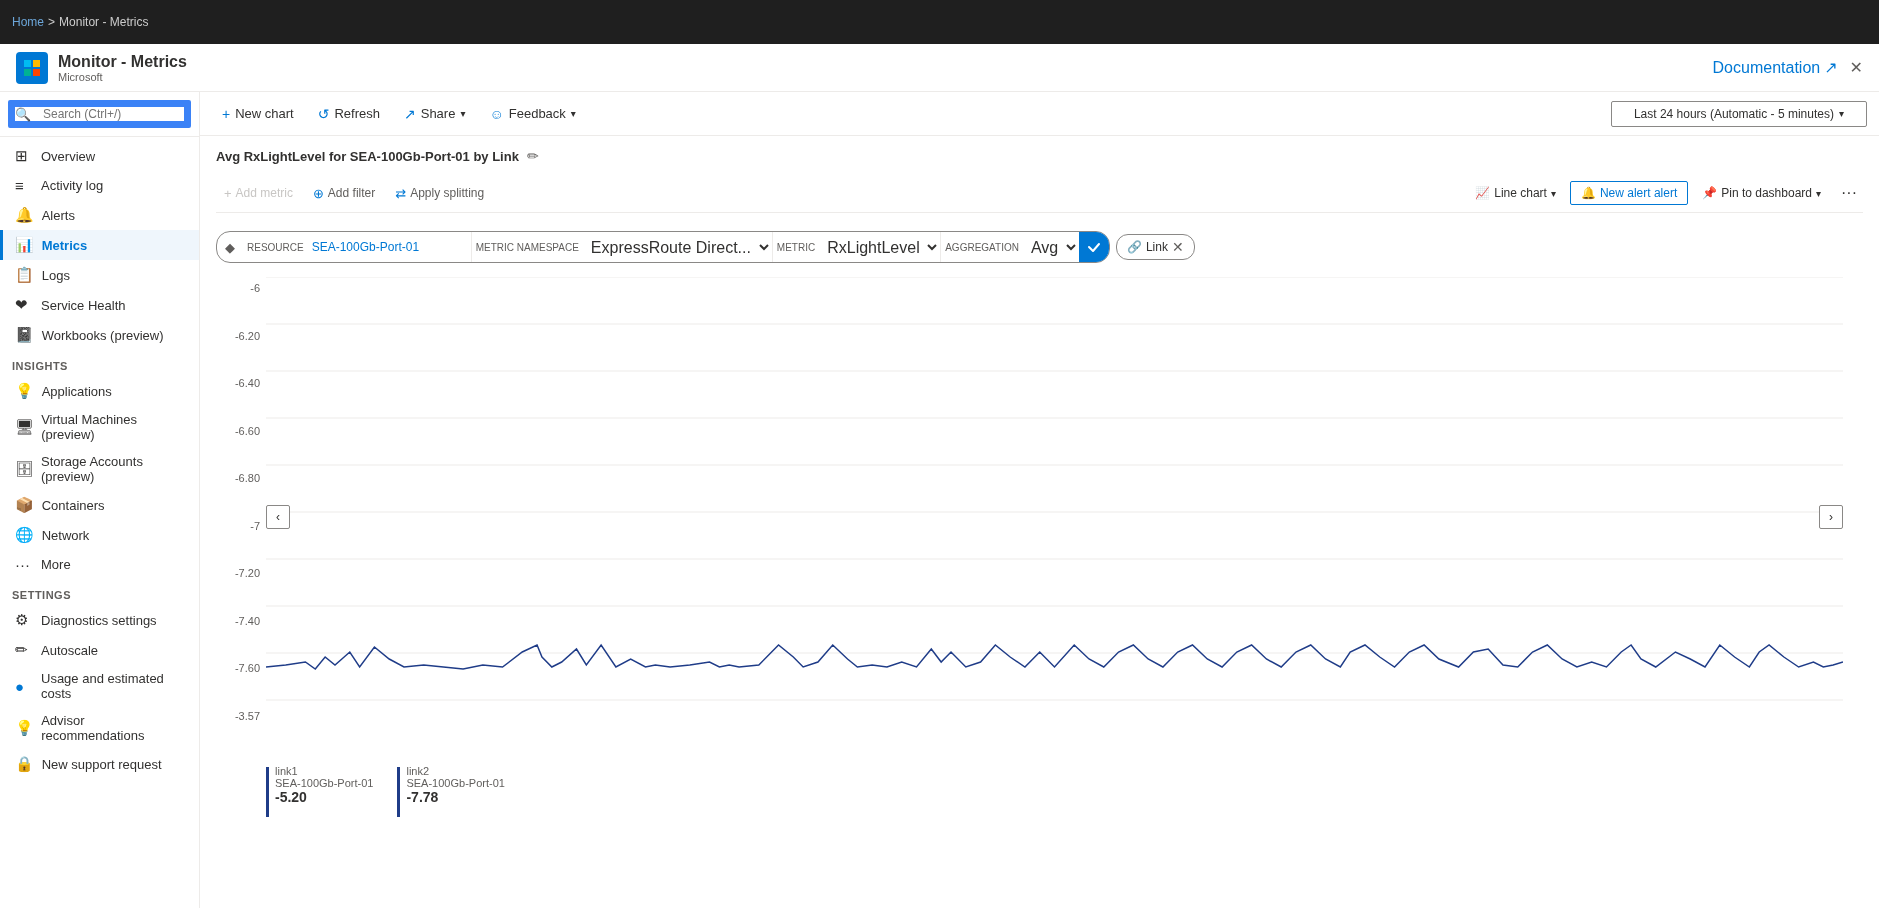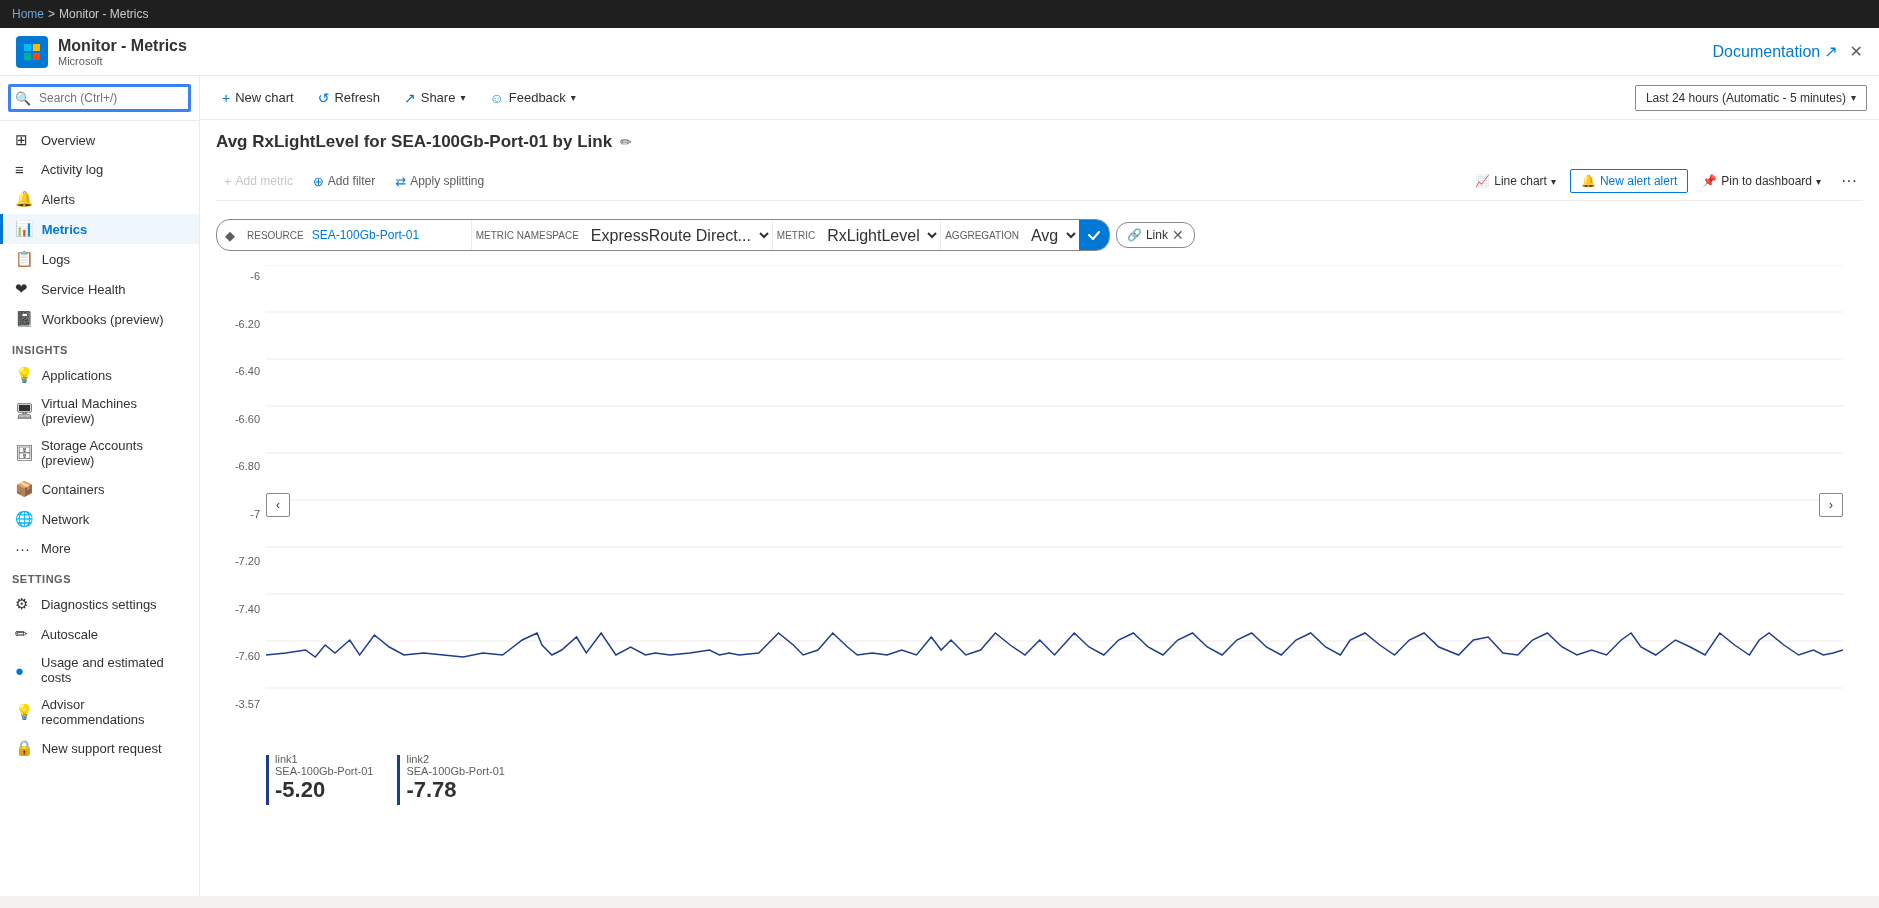--- a/index.html
+++ b/index.html
@@ -1,20 +1,20 @@
 <!DOCTYPE html>
 <html><head>
   <meta charset="utf-8">
   <style>
     * { box-sizing: border-box; margin: 0; padding: 0; }
     body { font-family: 'Segoe UI', Arial, sans-serif; font-size: 13px; color: #323130; background: #f3f2f1; overflow: hidden; }
 
     
     .top-bar {
-      height: 28px;
+      height: 44px;
       background: #1f1f1f;
       display: flex;
       align-items: center;
       padding: 0 12px;
       gap: 8px;
       color: #fff;
     }
     .top-bar .breadcrumb { font-size: 12px; color: #ccc; display: flex; align-items: center; gap: 4px; }
     .top-bar .breadcrumb a { color: #6ca6d9; text-decoration: none; }
     .top-bar .breadcrumb span { color: #ccc; }
@@ -51,21 +51,21 @@
       display: flex;
       flex-direction: column;
     }
     .sidebar-search {
       padding: 8px;
       border-bottom: 1px solid #edebe9;
     }
     .sidebar-search input {
       width: 100%;
       height: 28px;
-      border: 3px solid #3b82f6;
+      border: 7px solid #3b82f6;
       border-radius: 2px;
       padding: 0 8px 0 28px;
       font-size: 12px;
       color: #323130;
       outline: none;
     }
     .sidebar-search-wrap { position: relative; }
     .sidebar-search-wrap .search-icon-s {
       position: absolute; left: 7px; top: 50%; transform: translateY(-50%);
       color: #605e5c; font-size: 13px; pointer-events: none;
@@ -99,31 +99,31 @@
     .tb-btn {
       display: flex; align-items: center; gap: 5px;
       padding: 5px 10px;
       border: none; background: none; cursor: pointer;
       font-size: 13px; color: #323130; border-radius: 2px;
     }
     .tb-btn .tb-icon { font-size: 14px; color: #0078d4; }
     .tb-right { margin-left: auto; }
     .time-range-btn {
       display: flex; align-items: center; gap: 5px;
-      padding: 5px 10px;
+      padding: 5px 22px;
       border: 1px solid #8a8886; background: #fff; cursor: pointer;
       font-size: 12px; color: #323130; border-radius: 2px;
     }
 
     
     .chart-area { flex: 1; overflow-y: auto; padding: 12px 16px; }
 
     
     .chart-title-row { display: flex; align-items: center; gap: 8px; margin-bottom: 10px; }
-    .chart-title { font-size: 17px; font-weight: 600; color: #323130; }
+    .chart-title { font-size: 13px; font-weight: 600; color: #323130; }
     .edit-icon { color: #605e5c; cursor: pointer; font-size: 14px; }
 
     
     .chart-toolbar {
       display: flex; align-items: center; gap: 4px;
       padding: 6px 0; border-bottom: 1px solid #edebe9; margin-bottom: 10px;
     }
     .ct-btn {
       display: flex; align-items: center; gap: 4px;
       padding: 4px 8px; border: none; background: none; cursor: pointer;
@@ -233,21 +233,21 @@
       font-size: 12px; color: #323130; z-index: 10;
     }
 
     
     .chart-legend {
       display: flex; gap: 24px; margin-top: 8px; padding-left: 50px;
     }
     .legend-item { display: flex; align-items: flex-start; gap: 6px; }
     .legend-color { width: 3px; min-width: 3px; height: 50px; margin-top: 2px; }
     .legend-info .legend-sub { font-size: 11px; color: #605e5c; }
-    .legend-info .legend-val { font-size: 22px; font-weight: 700; color: #323130; }
+    .legend-info .legend-val { font-size: 14px; font-weight: 700; color: #323130; }
     .legend-info .legend-name { font-size: 11px; color: #605e5c; }
 
     .resource-input {
       border: none; outline: none; font-size: 12px; color: #0078d4; background: transparent;
       padding: 2px 4px; min-width: 130px; font-weight: 500;
     }
   </style>
 </head>
 <body>
 

